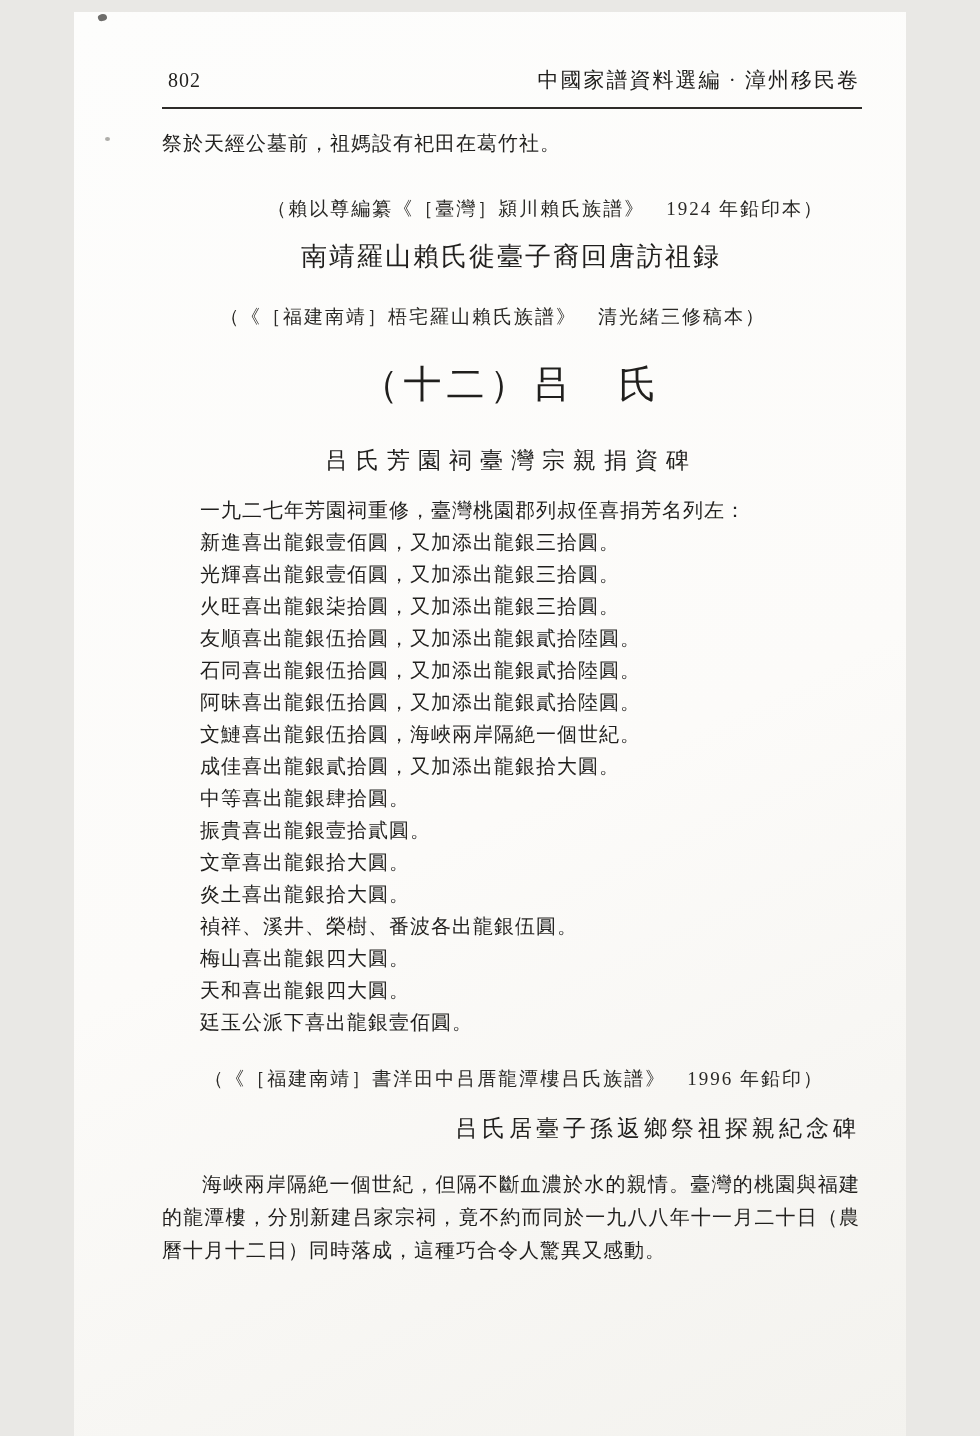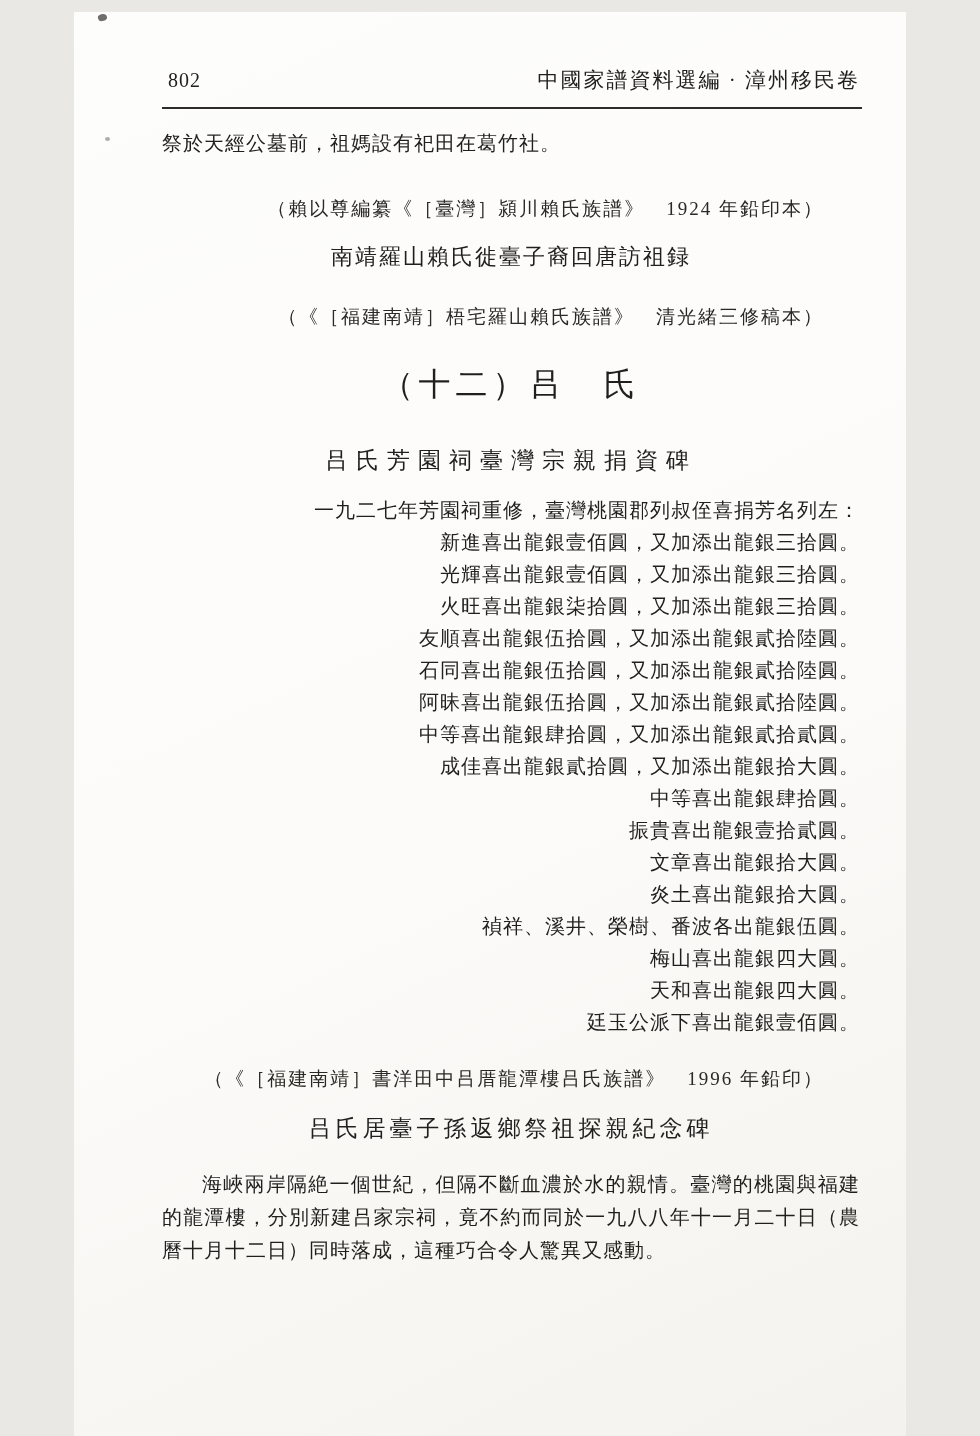--- a/index.html
+++ b/index.html
@@ -19,62 +19,62 @@
     align-items: baseline;
     padding: 54px 46px 0 94px;
   }
   .page-number { font-size: 20px; letter-spacing: 1px; }
   .running-title { font-size: 21px; letter-spacing: 2px; }
   .rule {
     margin: 13px 44px 0 88px;
     height: 2px;
     background: #2e2c29;
   }
-  p, h1, h2, h3 { margin: 0; font-weight: normal; text-align: right; }
+  p, h1, h2, h3 { margin: 0; font-weight: normal; }
   .body {
     margin: 18px 46px 0 88px;
     font-size: 20px;
     line-height: 33px;
     letter-spacing: 1px;
     text-align: justify;
   }
   .indent { text-indent: 40px; }
   .citation {
     margin: 36px 82px 0 88px;
     text-align: right;
     font-size: 19px;
     line-height: 26px;
     letter-spacing: 2px;
     color: #2a2926;
   }
-  .citation.tight { margin-top: 30px; }
+  .citation.tight { margin-top: 30px; text-align: center; }
   .citation.post-list { margin-top: 28px; }
   .section-title {
     margin: 18px 46px 0 88px;
     text-align: center;
-    font-size: 22px;
+    font-size: 26px;
     line-height: 34px;
     letter-spacing: 2px;
   }
   .para-1 { margin-top: 14px; }
   .chapter-title {
     margin: 34px 46px 0 88px;
     text-align: center;
-    font-size: 32px;
+    font-size: 38px;
     line-height: 40px;
     letter-spacing: 5px;
   }
   .sub-title {
     margin: 42px 46px 0 88px;
     text-align: center;
     font-size: 23px;
     line-height: 30px;
     letter-spacing: 8px;
   }
-  .sub-title.memorial { margin-top: 22px; letter-spacing: 4px; }
+  .sub-title.memorial { margin-top: 22px; letter-spacing: 4px; text-align: right; }
   .donation-list { margin: 18px 46px 0 88px; }
   .list-line {
     font-size: 20px;
     line-height: 32px;
     letter-spacing: 1px;
     text-indent: 38px;
     white-space: nowrap;
   }
   .para-3 { margin-top: 24px; }
   .speck-a {
@@ -117,21 +117,21 @@
   <h3 class="sub-title">吕氏芳園祠臺灣宗親捐資碑</h3>
 
   <div class="donation-list">
     <p class="list-line">一九二七年芳園祠重修，臺灣桃園郡列叔侄喜捐芳名列左：</p>
     <p class="list-line">新進喜出龍銀壹佰圓，又加添出龍銀三拾圓。</p>
     <p class="list-line">光輝喜出龍銀壹佰圓，又加添出龍銀三拾圓。</p>
     <p class="list-line">火旺喜出龍銀柒拾圓，又加添出龍銀三拾圓。</p>
     <p class="list-line">友順喜出龍銀伍拾圓，又加添出龍銀貳拾陸圓。</p>
     <p class="list-line">石同喜出龍銀伍拾圓，又加添出龍銀貳拾陸圓。</p>
     <p class="list-line">阿昧喜出龍銀伍拾圓，又加添出龍銀貳拾陸圓。</p>
-    <p class="list-line">中等喜出龍銀肆拾圓，又加添出龍銀貳拾貳圓。</p>
+    <p class="list-line">文鰱喜出龍銀伍拾圓，海峽兩岸隔絶一個世紀。</p>
     <p class="list-line">成佳喜出龍銀貳拾圓，又加添出龍銀拾大圓。</p>
     <p class="list-line">中等喜出龍銀肆拾圓。</p>
     <p class="list-line">振貴喜出龍銀壹拾貳圓。</p>
     <p class="list-line">文章喜出龍銀拾大圓。</p>
     <p class="list-line">炎土喜出龍銀拾大圓。</p>
     <p class="list-line">禎祥、溪井、榮樹、番波各出龍銀伍圓。</p>
     <p class="list-line">梅山喜出龍銀四大圓。</p>
     <p class="list-line">天和喜出龍銀四大圓。</p>
     <p class="list-line">廷玉公派下喜出龍銀壹佰圓。</p>
   </div>

